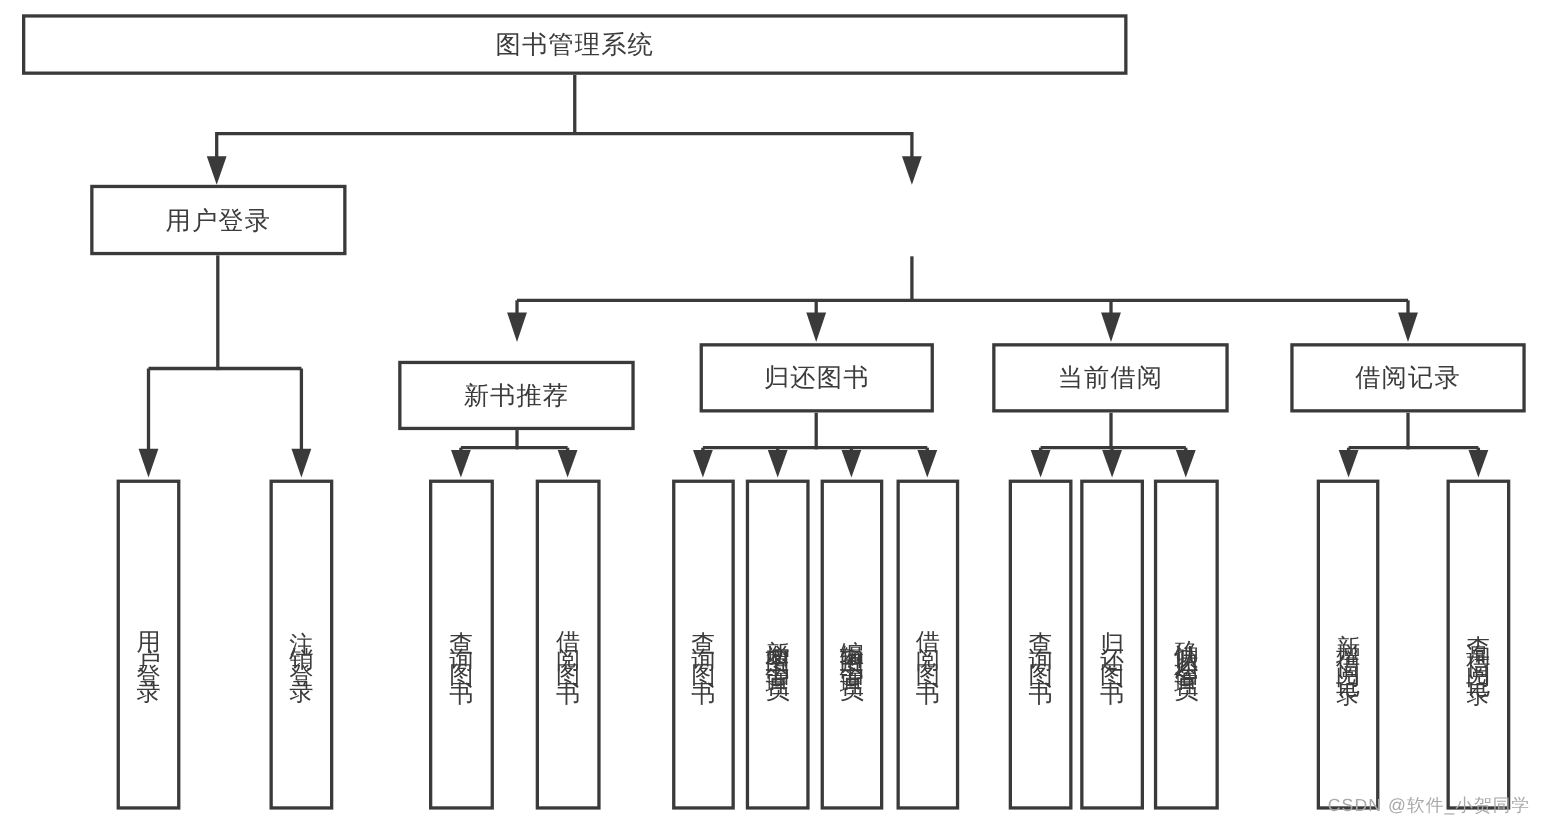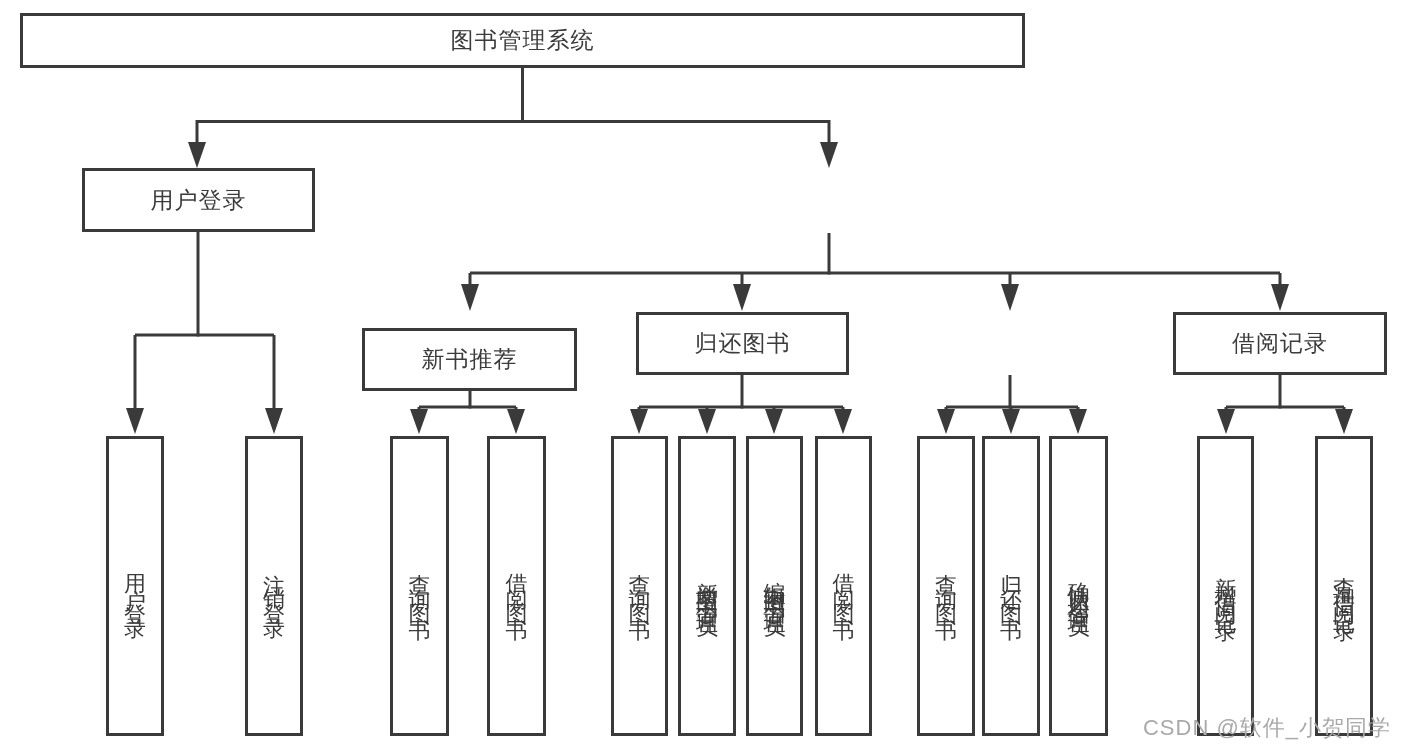--- a/index.html
+++ b/index.html
@@ -28,21 +28,21 @@
   }
   .leaf span{
     writing-mode:vertical-rl;text-orientation:mixed;
     display:block;line-height:1;white-space:nowrap;
   }
   .leaf.s4 span{letter-spacing:15px;}
   .leaf.s6 span{letter-spacing:9px;}
   .leaf.s9 span{letter-spacing:5px;}
   .watermark{
     position:absolute;right:14px;bottom:4px;
-    color:var(--watermark);font-size:22px;letter-spacing:1px;
+    color:var(--watermark);font-size:16px;letter-spacing:1px;
     white-space:nowrap;pointer-events:none;
   }
 </style>
 </head>
 <body>
 
 <div class="stage">
 
   <svg class="wires" viewBox="0 0 1405 747" xmlns="http://www.w3.org/2000/svg">
 
@@ -113,20 +113,23 @@
   <div class="node" style="left:82px;top:168px;width:233px;height:64px;">
     <span>用户登录</span>
   </div>
 
   <div class="node" style="left:362px;top:312px;width:215px;height:63px;margin-top:16px;">
     <span>新书推荐</span>
   </div>
   <div class="node" style="left:636px;top:312px;width:213px;height:63px;">
     <span>归还图书</span>
   </div>
+  <div class="node" style="left:902px;top:312px;width:215px;height:63px;">
+    <span>当前借阅</span>
+  </div>
   <div class="node" style="left:1173px;top:312px;width:214px;height:63px;">
     <span>借阅记录</span>
   </div>
 
   <div class="leaf s4" style="left:106px;">
     <span>用户登录</span>
   </div>
   <div class="leaf s4" style="left:245px;">
     <span>注销登录</span>
   </div>

